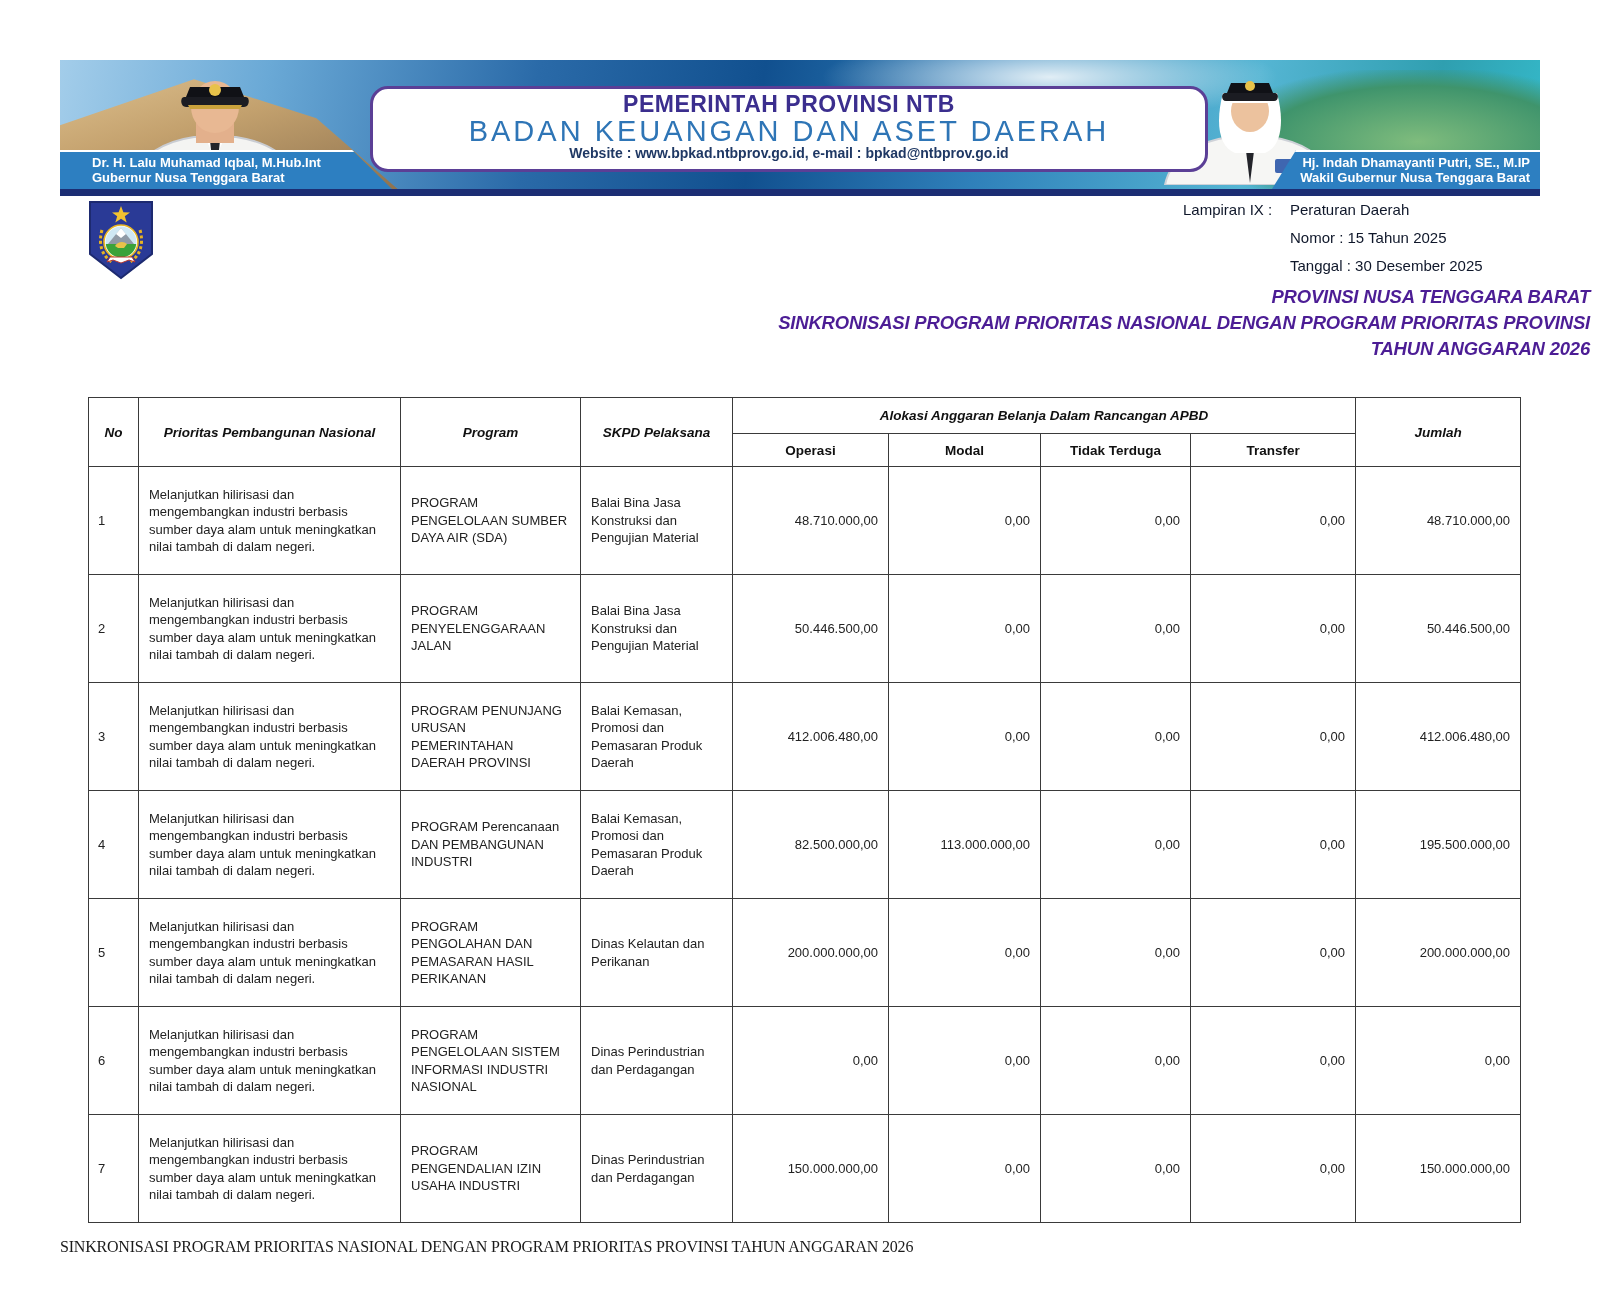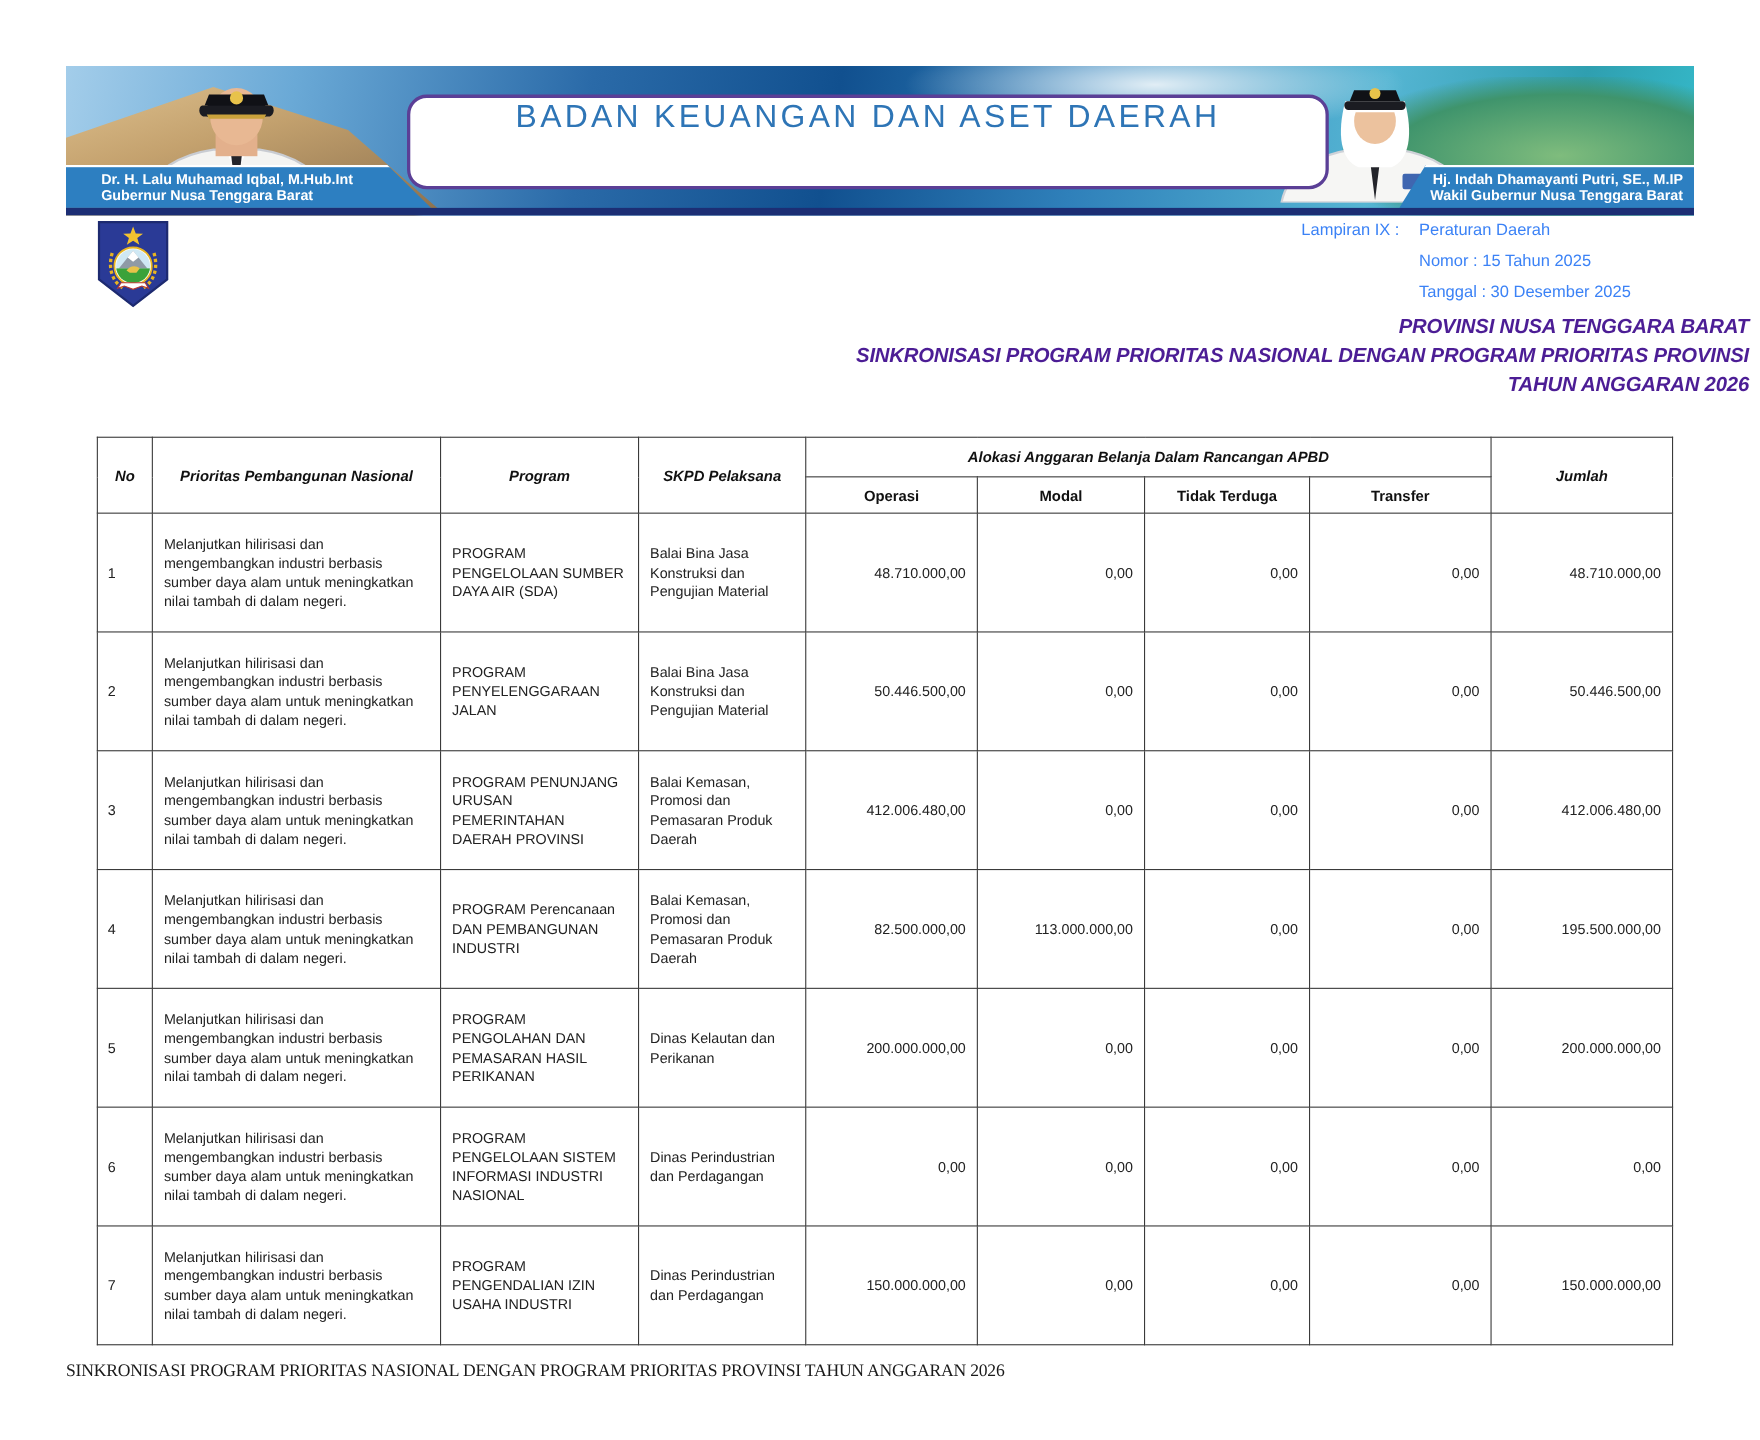--- a/index.html
+++ b/index.html
@@ -47,21 +47,21 @@
     position:absolute; bottom:7px; z-index:4; color:#ffffff; font-weight:bold;
     font-size:13px; line-height:15px; padding:3px 10px 4px 10px; background:#2d7fc1;
     border-top:2px solid #ffffff;
   }
   .ribbon.left  { left:0; width:332px; clip-path:polygon(0 0, 88% 0, 100% 100%, 0 100%);padding-left:32px; }
   .ribbon.right { right:0; width:268px; text-align:right; padding-left:26px;
                   clip-path:polygon(9% 0, 100% 0, 100% 100%, 0 100%); }
 
   
   .seal { position:absolute; left:88px; top:200px; width:66px; height:80px; }
-  .lampiran { position:absolute; left:1183px; top:196px; font-size:15px; color:#3b82f6; }
+  .lampiran { position:absolute; left:1183px; top:196px; font-size:15px; color:#0f172a; }
   .lampiran .row { display:flex; line-height:28px; }
   .lampiran .lbl { width:107px; }
 
   
   .titles { position:absolute; left:0; top:284px; width:1590px; text-align:right;
             font-weight:bold; font-size:18.5px; color:#4c1d95;font-style:italic; }
   .titles div { line-height:26px; letter-spacing:-0.2px; }
 
   
   table.main {
@@ -120,21 +120,23 @@
         <path d="M88,30 C80,60 84,84 100,90 L130,90 C146,84 150,60 142,30 Z" fill="#ffffff"></path>
         <ellipse cx="115" cy="48" rx="19" ry="21" fill="#ecc29e"></ellipse>
         <path d="M92,34 C98,24 132,24 138,34 L138,40 L92,40 Z" fill="#ffffff"></path>
         <path d="M90,30 L140,30 C144,30 144,38 139,38 L91,38 C86,38 86,30 90,30 Z" fill="#1b1c22"></path>
         <path d="M92,30 L138,30 L134,20 L96,20 Z" fill="#101116"></path>
         <circle cx="115" cy="23" r="5" fill="#e8c24a"></circle>
       </svg>
     </div>
 
     <div class="banner-box">
+      <div class="org-gov">PEMERINTAH PROVINSI NTB</div>
       <div class="org-agency">BADAN KEUANGAN DAN ASET DAERAH</div>
+      <div class="org-addr">Website : www.bpkad.ntbprov.go.id, e-mail : bpkad@ntbprov.go.id</div>
     </div>
 
     <div class="ribbon left">
       <div>Dr. H. Lalu Muhamad Iqbal, M.Hub.Int</div>
       <div>Gubernur Nusa Tenggara Barat</div>
     </div>
     <div class="ribbon right">
       <div>Hj. Indah Dhamayanti Putri, SE., M.IP</div>
       <div>Wakil Gubernur Nusa Tenggara Barat</div>
     </div>

